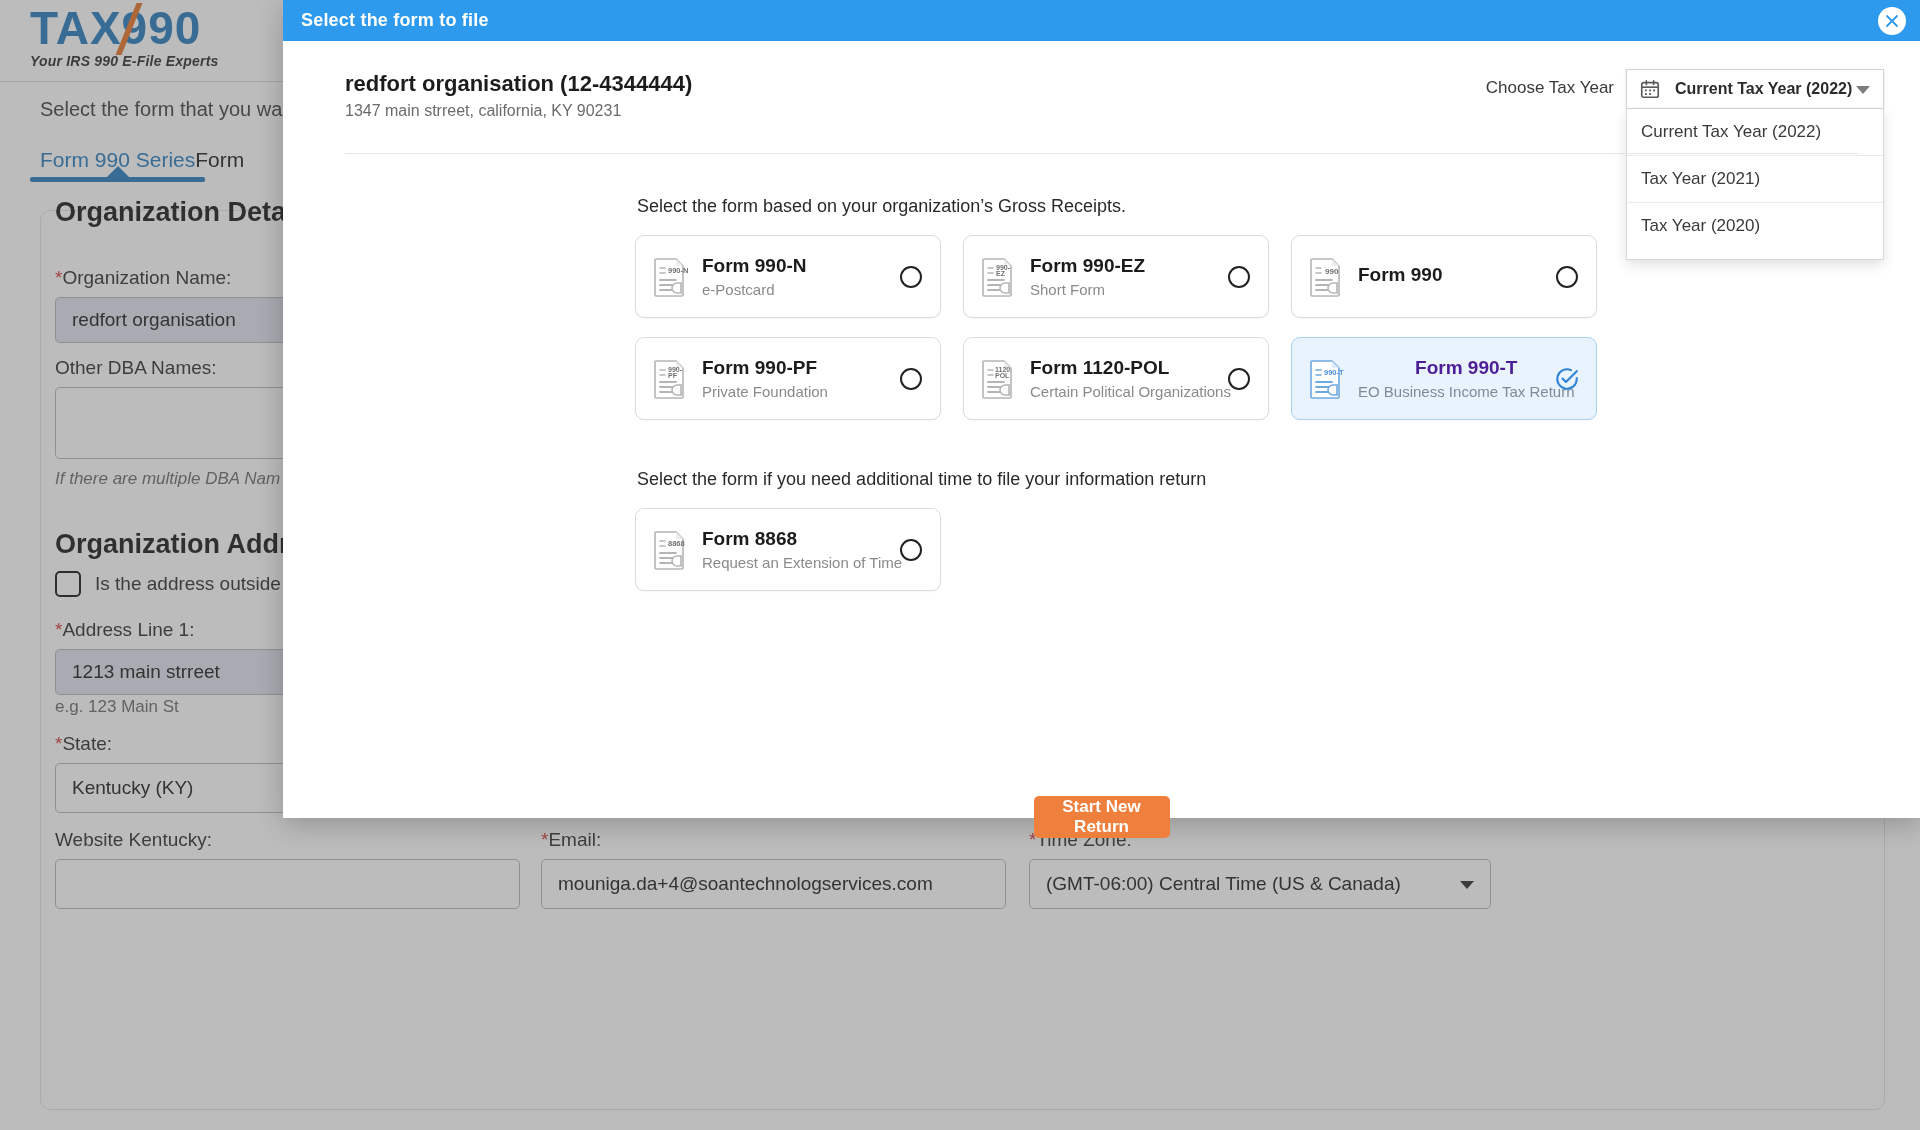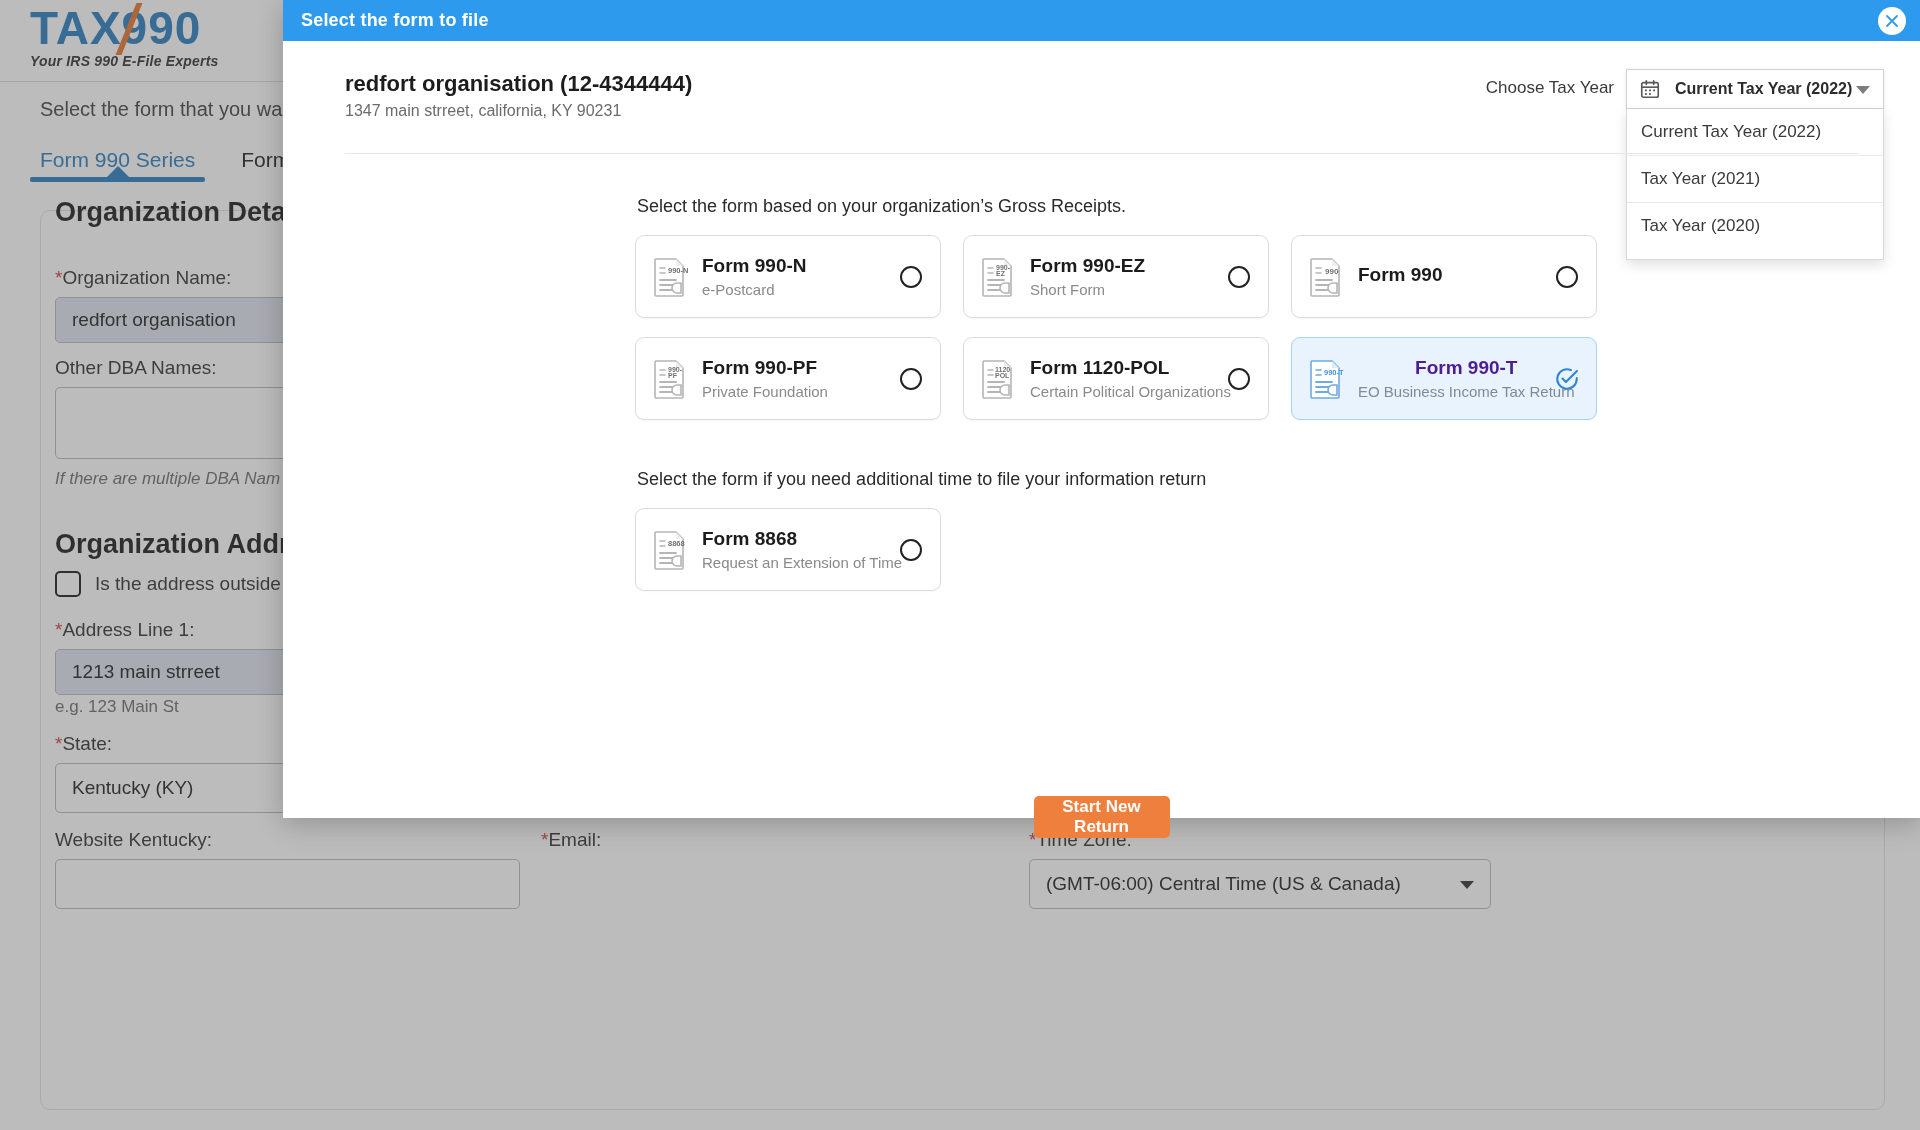--- a/index.html
+++ b/index.html
@@ -48,21 +48,21 @@
     text-align: center;
   }
 
   .bg-subtitle {
     position: absolute; left: 40px; top: 98px;
     font-size: 20px; color: #444;
   }
 
   .bg-tabs {
     position: absolute; left: 40px; top: 148px;
-    display: flex; gap: 46px; align-items: flex-start;
+    display: flex; align-items: flex-start;
   }
   .bg-tab {
     font-size: 21px; color: #222; padding-bottom: 10px;
     position: relative;
   }
   .bg-tab.active { color: #2a7fc1; font-weight: 400; }
   .bg-tab.active::after {
     content: ""; position: absolute; left: -10px; right: -10px; bottom: 0;
     height: 5px; background: #2a7fc1; border-radius: 2px;
   }
@@ -309,20 +309,21 @@
     <div class="fld-label" style="left:500px; top:522px;"><span class="req">*</span><span>ZIP Code:</span></div>
     <div class="fld-box filled" style="left:500px; top:552px; width:465px; height:50px;">90231</div>
 
     <div class="fld-label" style="left:988px; top:522px;"><span class="req">*</span><span>Phone:</span></div>
     <div class="fld-box filled" style="left:988px; top:552px; width:462px; height:50px;">(424) 212-2222</div>
 
     <div class="fld-label" style="left:14px; top:618px;">Website Kentucky:</div>
     <div class="fld-box" style="left:14px; top:648px; width:465px; height:50px;"></div>
 
     <div class="fld-label" style="left:500px; top:618px;"><span class="req">*</span><span>Email:</span></div>
+    <div class="fld-box" style="left:500px; top:648px; width:465px; height:50px;">mouniga.da+4@soantechnologservices.com</div>
 
     <div class="fld-label" style="left:988px; top:618px;"><span class="req">*</span><span>Time Zone:</span></div>
     <div class="fld-box" style="left:988px; top:648px; width:462px; height:50px;">
       <span>(GMT-06:00) Central Time (US &amp; Canada)</span>
       <span class="sel-caret"></span>
     </div>
   </div>
 </div>
 
 <div id="bg-dim"></div>

